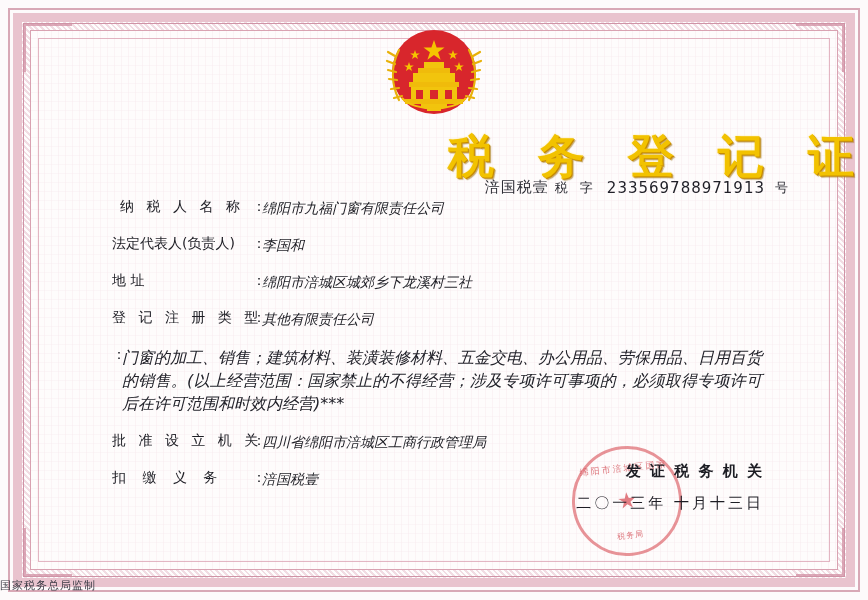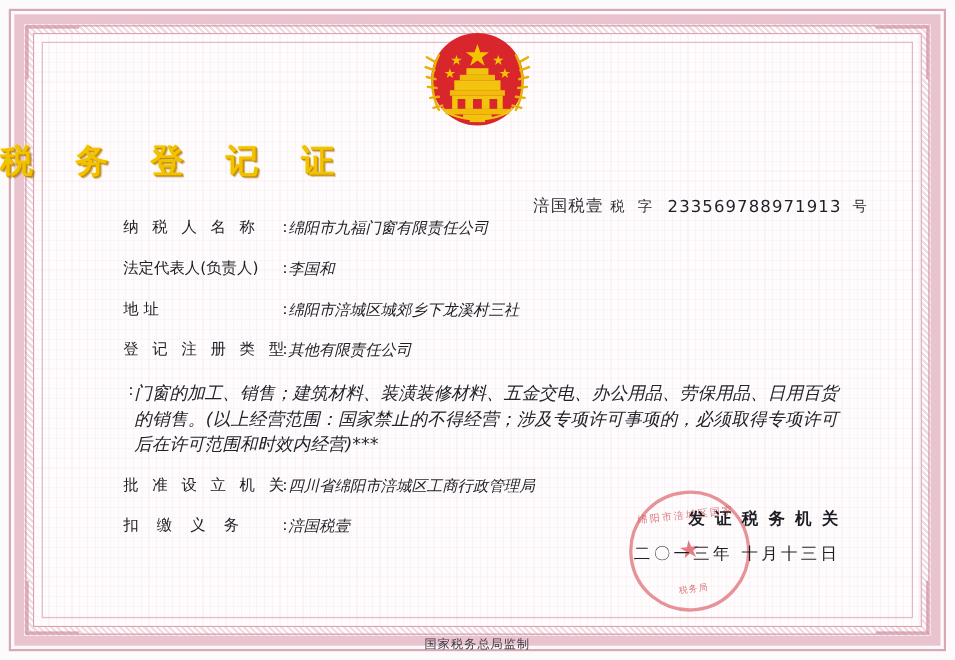--- a/index.html
+++ b/index.html
@@ -91,23 +91,23 @@
     width: 130px;
     height: 96px;
   }
 
   
   .title {
     position: absolute;
     top: 126px;
     left: 0;
     width: 868px;
-    text-align: left;
+    text-align: right;
     font-family: "DejaVu Sans", "Liberation Sans", sans-serif;
-    font-size: 30px;
+    font-size: 46px;
     font-weight: bold;
     letter-spacing: 14px;
     color: #f2c200;
     text-shadow:
       1px 1px 0 #c78b00,
       2px 2px 1px rgba(150,100,0,.55),
       0 0 2px #ffe98a;
   }
 
   
@@ -164,21 +164,21 @@
     color: #1d1d24;
     line-height: 1.5;
     font-style: italic;
   }
   .row.scope .value {
     font-size: 16px;
     line-height: 1.45;
     color: #22222a;
     text-align: justify;
   }
-  .label.sp2 { letter-spacing: 4px; }
+  .label.sp2 { letter-spacing: 4px; text-align: center; }
   .label.sp4 { letter-spacing: 6px; }
 
   
   .issuer {
     position: absolute;
     right: 104px;
     top: 462px;
     font-size: 15px;
     letter-spacing: 2px;
     color: #1d1d24;
@@ -225,21 +225,20 @@
   }
   .seal .seal-text-top { top: 13px; }
   .seal .seal-text-bottom { bottom: 12px; font-size: 8px; letter-spacing: 1px; }
 
   
   .footer {
     position: absolute;
     bottom: 7px;
     left: 0;
     width: 868px;
-    text-align: center;
     font-size: 11px;
     color: #3a3a44;
     letter-spacing: 1px;
   }
 </style>
 </head>
 <body>
 
 <div id="cert">
 

